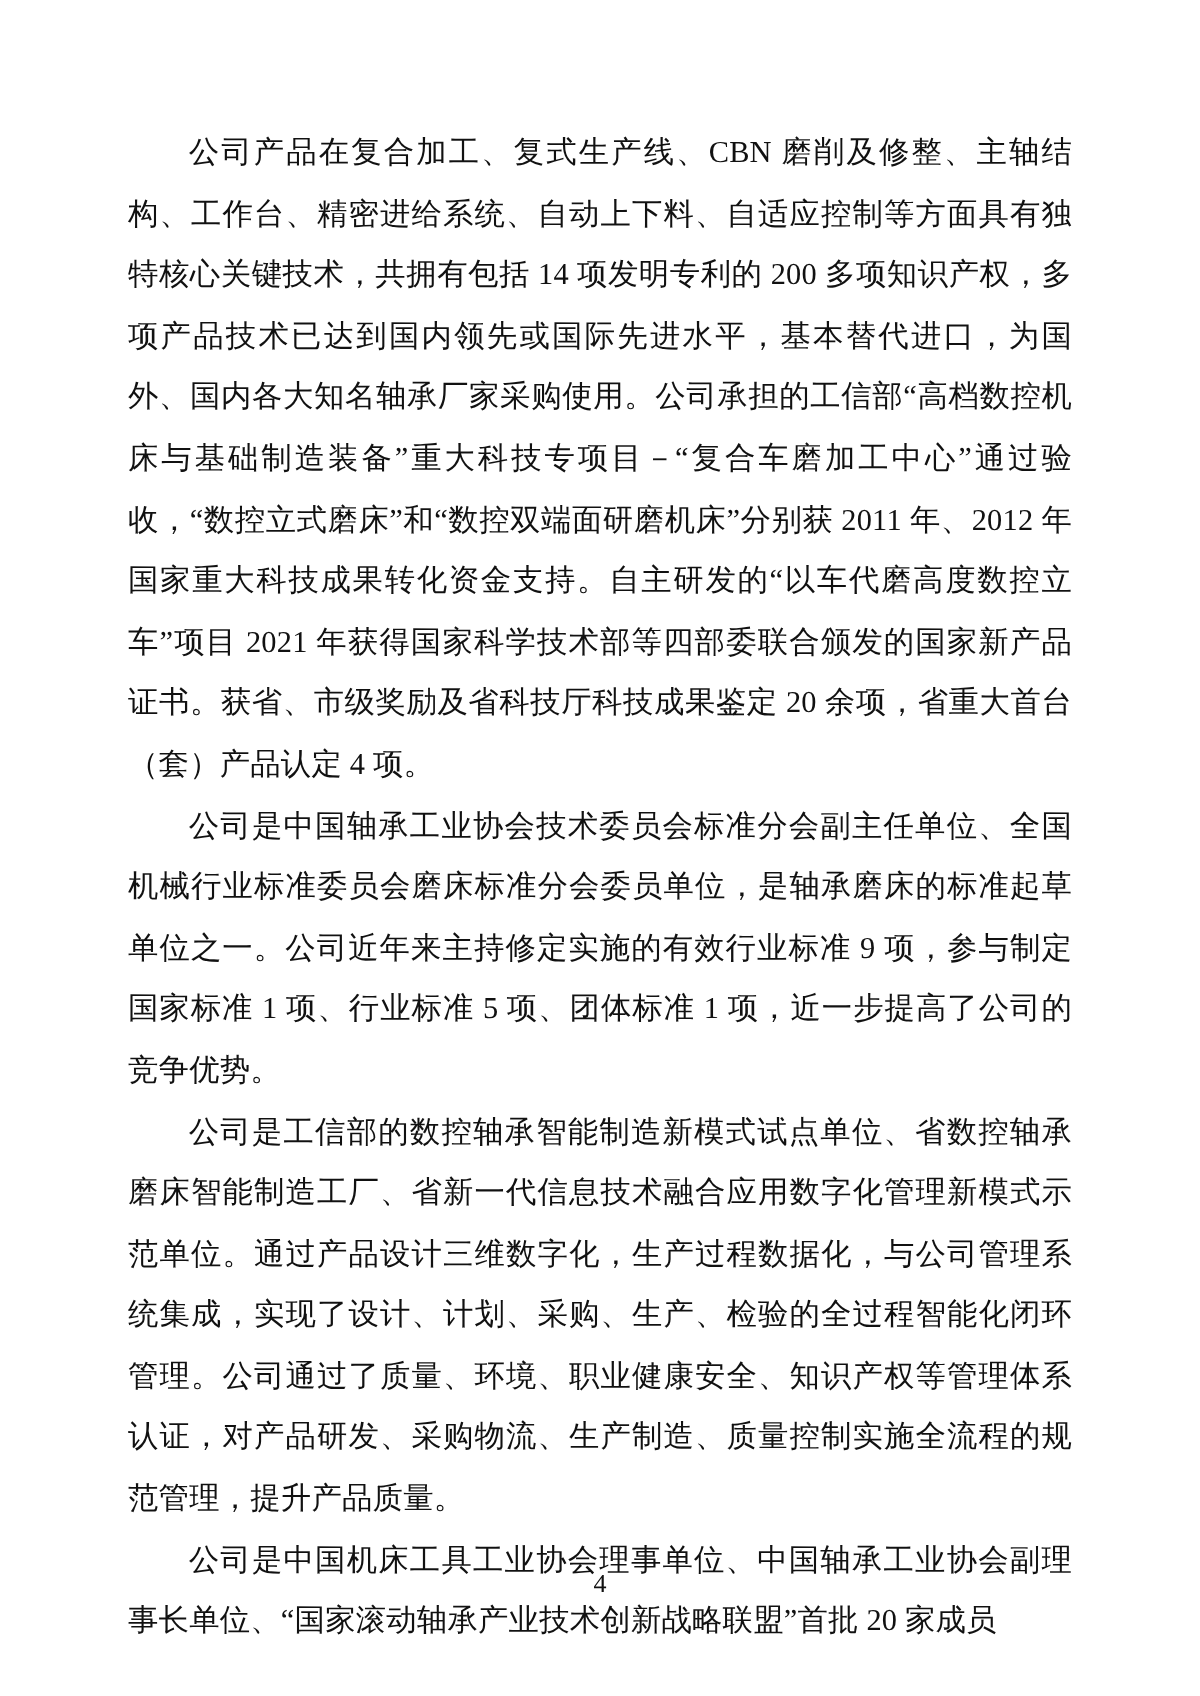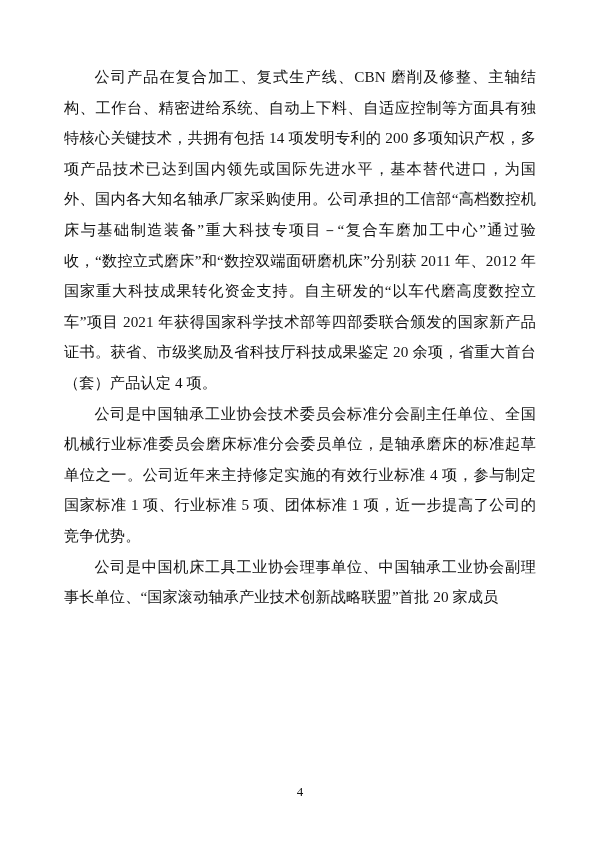--- a/index.html
+++ b/index.html
@@ -46,17 +46,18 @@
     color: #111111;
     font-family: "Liberation Serif", "DejaVu Serif", serif;
   }
 </style>
 </head>
 <body>
 
 <div class="page">
   <div class="doc-body">
     <p class="para">公司产品在复合加工、复式生产线、CBN 磨削及修整、主轴结构、工作台、精密进给系统、自动上下料、自适应控制等方面具有独特核心关键技术，共拥有包括 14 项发明专利的 200 多项知识产权，多项产品技术已达到国内领先或国际先进水平，基本替代进口，为国外、国内各大知名轴承厂家采购使用。公司承担的工信部“高档数控机床与基础制造装备”重大科技专项目－“复合车磨加工中心”通过验收，“数控立式磨床”和“数控双端面研磨机床”分别获 2011 年、2012 年国家重大科技成果转化资金支持。自主研发的“以车代磨高度数控立车”项目 2021 年获得国家科学技术部等四部委联合颁发的国家新产品证书。获省、市级奖励及省科技厅科技成果鉴定 20 余项，省重大首台（套）产品认定 4 项。</p>
-    <p class="para">公司是中国轴承工业协会技术委员会标准分会副主任单位、全国机械行业标准委员会磨床标准分会委员单位，是轴承磨床的标准起草单位之一。公司近年来主持修定实施的有效行业标准 4 项，参与制定国家标准 1 项、行业标准 5 项、团体标准 1 项，近一步提高了公司的竞争优势。</p>
+    <p class="para">公司是中国轴承工业协会技术委员会标准分会副主任单位、全国机械行业标准委员会磨床标准分会委员单位，是轴承磨床的标准起草单位之一。公司近年来主持修定实施的有效行业标准 9 项，参与制定国家标准 1 项、行业标准 5 项、团体标准 1 项，近一步提高了公司的竞争优势。</p>
+    <p class="para">公司是工信部的数控轴承智能制造新模式试点单位、省数控轴承磨床智能制造工厂、省新一代信息技术融合应用数字化管理新模式示范单位。通过产品设计三维数字化，生产过程数据化，与公司管理系统集成，实现了设计、计划、采购、生产、检验的全过程智能化闭环管理。公司通过了质量、环境、职业健康安全、知识产权等管理体系认证，对产品研发、采购物流、生产制造、质量控制实施全流程的规范管理，提升产品质量。</p>
     <p class="para">公司是中国机床工具工业协会理事单位、中国轴承工业协会副理事长单位、“国家滚动轴承产业技术创新战略联盟”首批 20 家成员</p>
   </div>
   <div class="page-number">4</div>
 </div>
 
 </body></html>

